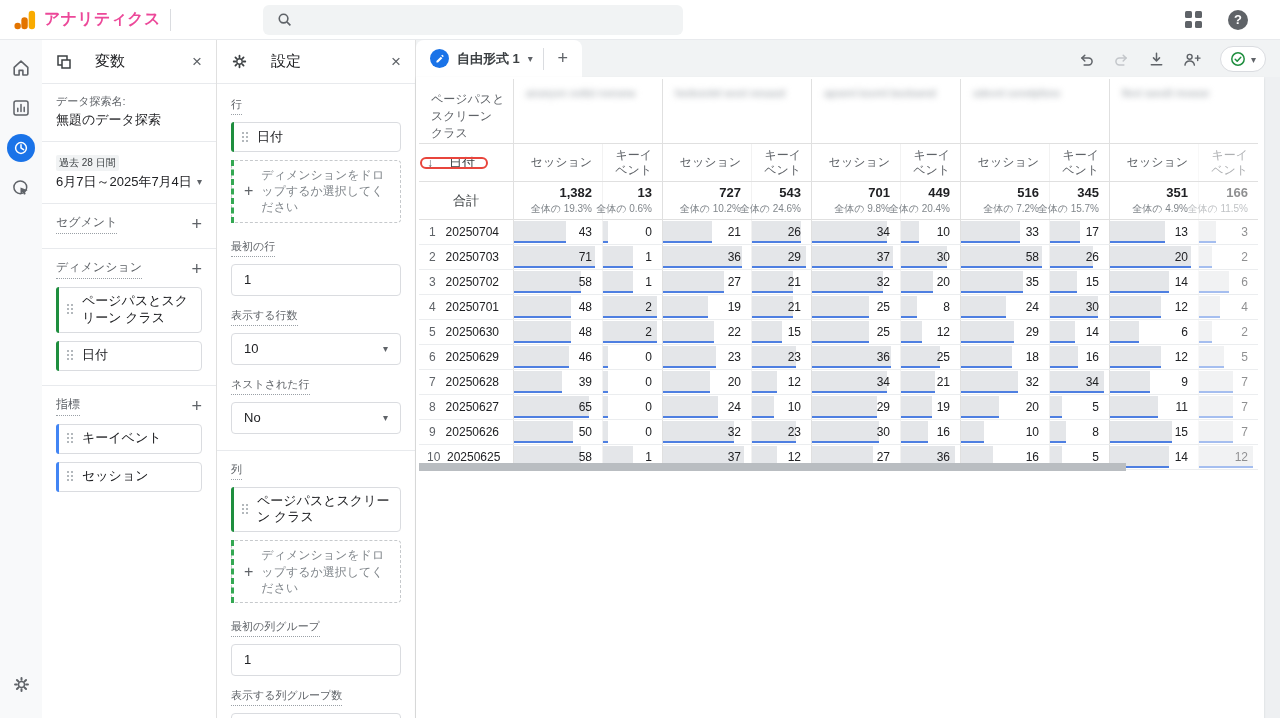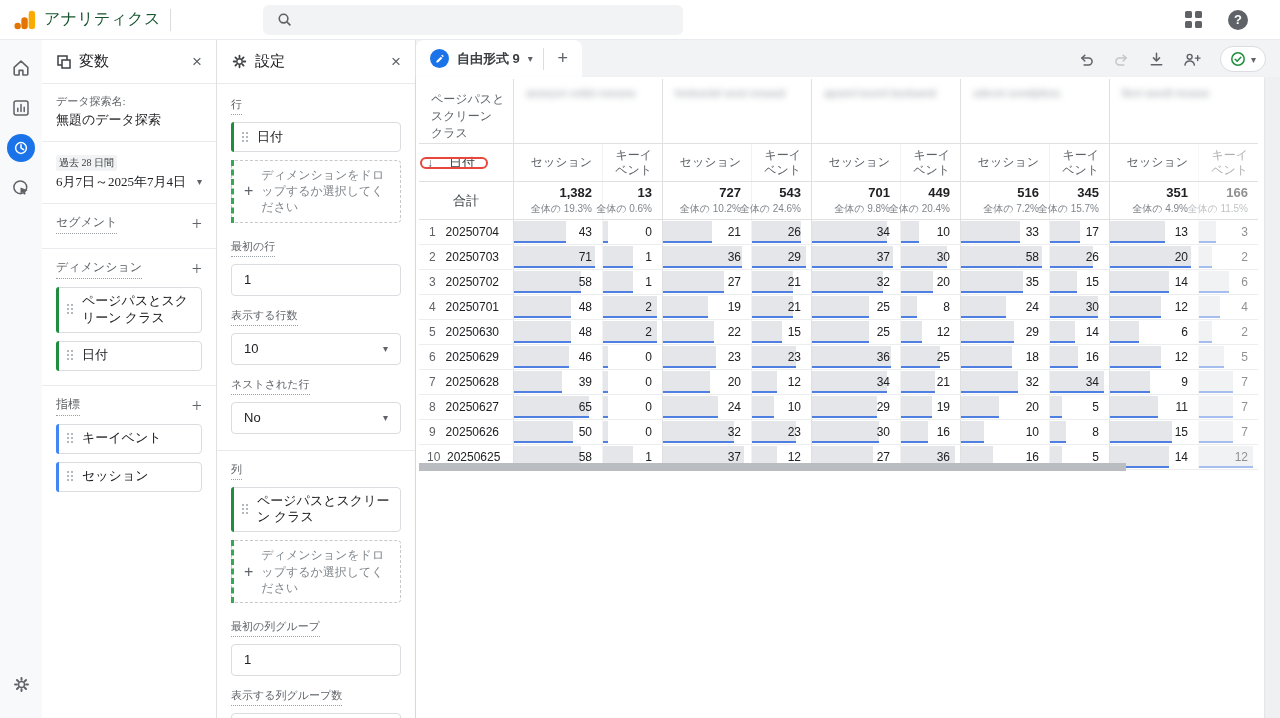--- a/index.html
+++ b/index.html
@@ -3,46 +3,46 @@
 <meta charset="utf-8">
 <style>
   * { margin:0; padding:0; box-sizing:border-box; }
   html,body { width:1280px; height:718px; overflow:hidden;
     font-family:"Liberation Sans","DejaVu Sans",sans-serif; background:#eef0f2; }
 
   
   #app-bar { position:absolute; left:0; top:0; width:1280px; height:40px; background:#fff;
     border-bottom:1px solid #e8eaed; display:flex; align-items:center; z-index:30; }
   .logo-wrap { display:flex; align-items:center; gap:8px; padding-left:14px; width:170px; }
-  .app-title { font-size:16px; color:#14532d; letter-spacing:.3px; }
+  .app-title { font-size:16px; color:#ec4899; letter-spacing:.3px;font-weight:bold; }
   .bar-divider { width:1px; height:22px; background:#dadce0; }
   #search-box { margin-left:92px; width:420px; height:30px; background:#f1f3f4; border-radius:6px;
     display:flex; align-items:center; gap:10px; padding:0 14px; color:#5f6368; font-size:13px; }
   #appbar-right { margin-left:auto; display:flex; align-items:center; gap:26px; padding-right:32px; }
   .grid-icon { display:grid; grid-template-columns:7px 7px; grid-gap:3px; }
   .grid-icon i { width:7px; height:7px; background:#5f6368; border-radius:1.5px; }
   .help-circle { width:20px; height:20px; border-radius:50%; background:#5f6368; color:#fff;
     font-size:13px; font-weight:bold; display:flex; align-items:center; justify-content:center; }
 
   
   #rail { position:absolute; left:0; top:40px; width:42px; height:678px; background:#f8f9fa; }
   .rail-btn { width:42px; height:40px; display:flex; align-items:center; justify-content:center; }
   .rail-active { width:28px; height:28px; border-radius:50%; background:#1a73e8;
     display:flex; align-items:center; justify-content:center; }
   #rail-gear { position:absolute; left:0; bottom:14px; }
 
   
   .panel { position:absolute; top:40px; height:678px; background:#fff; border-right:1px solid #e0e0e0; }
   #variables-panel { left:42px; width:175px; }
   #settings-panel { left:217px; width:199px; }
-  .panel-header { height:44px; display:flex; align-items:center; padding:0 14px; gap:7px;
+  .panel-header { height:44px; display:flex; align-items:center; padding:0 14px; gap:23px;
     border-bottom:1px solid #e8eaed; }
   .panel-title { font-size:15px; color:#202124; flex:1; }
   .close-x { font-size:17px; color:#5f6368; cursor:pointer; line-height:1; }
-  .p-section { padding:10px 14px 12px; border-bottom:1px solid #e8eaed;font-family:Liberation Serif, serif; }
+  .p-section { padding:10px 14px 12px; border-bottom:1px solid #e8eaed; }
   .p-section.last { border-bottom:none; }
   .mini-label { font-size:11px; color:#5f6368; }
   .value-13 { font-size:13px; color:#202124; margin-top:2px; }
   .dotted-label { display:inline-block; font-size:12px; color:#5f6368;
     border-bottom:1px dotted #9aa0a6; padding-bottom:2px; }
   .sec-head { display:flex; align-items:center; justify-content:space-between; margin-bottom:8px; }
   .plus-btn { font-size:18px; color:#5f6368; line-height:1; cursor:pointer; }
   .daterange-tag { display:inline-block; font-size:10px; color:#3c4043; background:#f1f3f4;
     border-radius:2px; padding:1px 3px; }
   .daterange-row { display:flex; align-items:center; }
@@ -343,21 +343,21 @@
 
 <div id="main">
   <div id="tab-strip">
     <div id="tab-group">
       <div id="tab-freeform">
         <span class="pencil-circle">
           <svg width="10" height="10" viewBox="0 0 14 14">
             <path d="M2 9.8V12h2.2l6.1-6.1-2.2-2.2L2 9.8zM11.9 3.6a.7.7 0 0 0 0-1L10.6 1.3a.7.7 0 0 0-1 0l-.9.9 2.2 2.2.9-.8z" fill="#fff"></path>
           </svg>
         </span>
-        <span class="tab-label">自由形式 9</span>
+        <span class="tab-label">自由形式 1</span>
         <span class="caret">▾</span>
       </div>
       <div class="tab-sep"></div>
       <div id="tab-plus">+</div>
     </div>
   </div>
 
   <div id="toolbar">
     <span class="tb-icon">
       <svg width="17" height="17" viewBox="0 0 18 18" fill="none" stroke="#5f6368" stroke-width="1.6" stroke-linecap="round">

